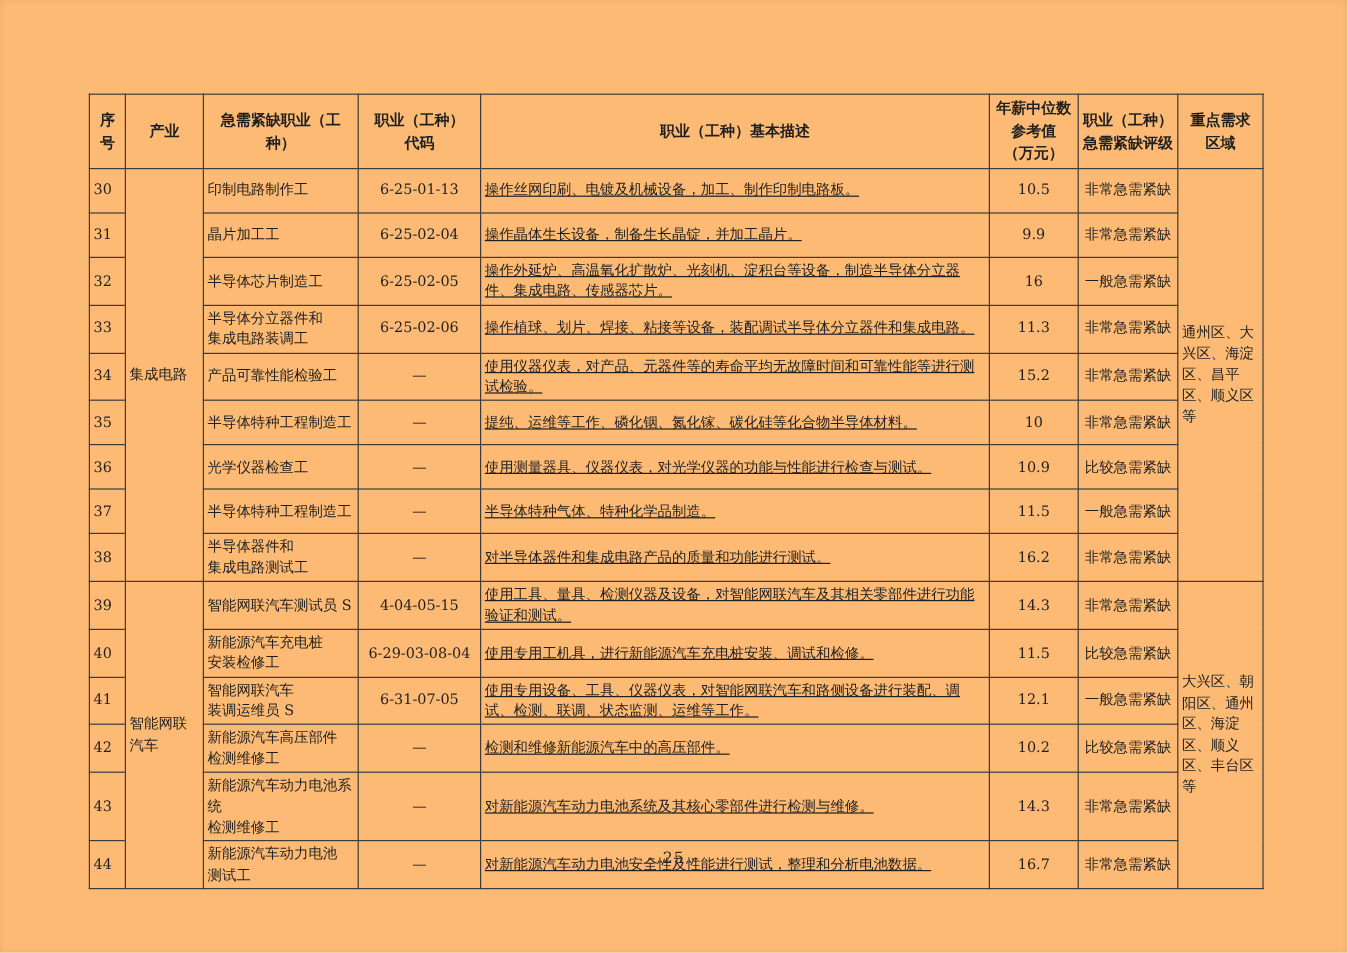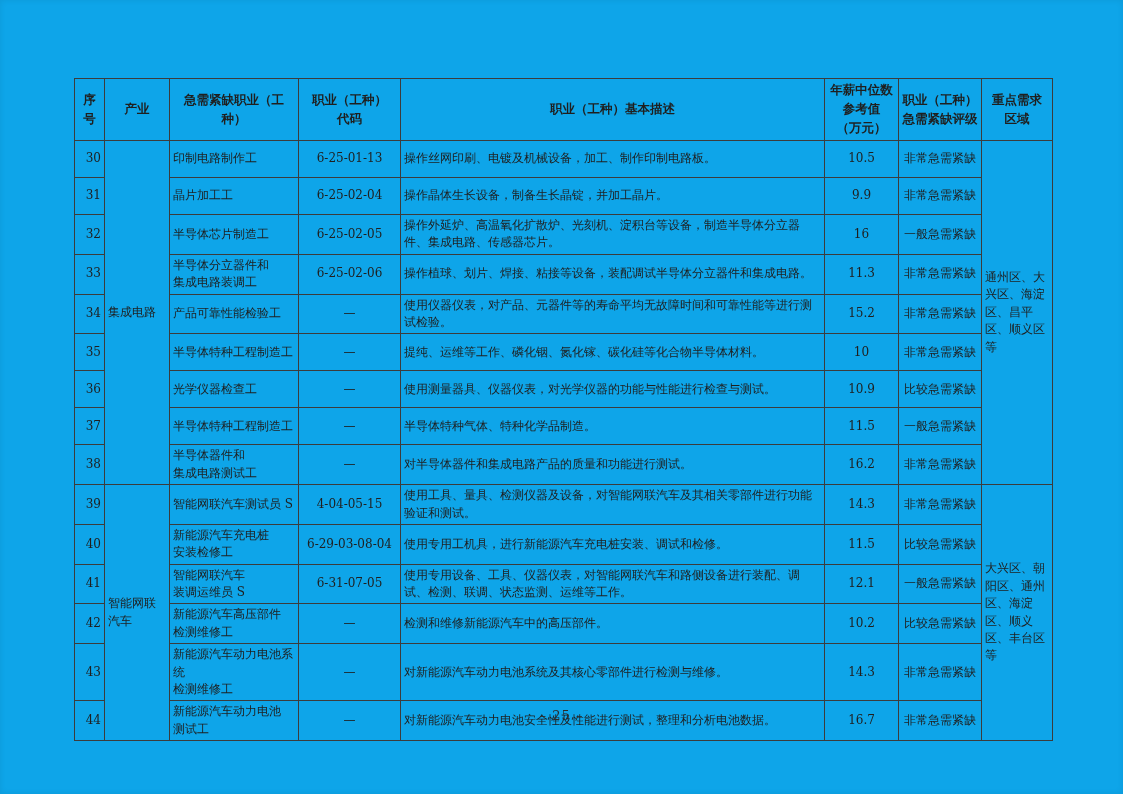--- a/index.html
+++ b/index.html
@@ -1,19 +1,19 @@
 <!DOCTYPE html>
 <html><head>
 <meta charset="utf-8">
 <style>
   html,body{margin:0;padding:0;background:#ffffff;}
   .page{
     position:relative;
     width:1123px;height:794px;
-    background:#0ea5e9;
+    background:#fdba74;
     overflow:hidden;
     font-family:"DejaVu Serif","Liberation Serif",serif;
     color:#1f1f1f;
     box-shadow: inset 0 0 6px rgba(0,0,0,0.08);
   }
   table.doc{
     position:absolute;left:74px;top:78px;
     width:978px;
     border-collapse:collapse;
     table-layout:fixed;
@@ -28,25 +28,25 @@
   }
   table.doc th{
     font-weight:bold;
     text-align:center;
     height:57px;
     font-size:12.5px;
     white-space:pre-line;
     line-height:1.5;
   }
   table.doc tbody tr{height:37px;}
-  td.c-no{text-align:right;}
+  td.c-no{text-align:left;}
   td.c-industry{text-align:left;white-space:pre-line;font-size:12.5px;}
   td.c-name{text-align:left;white-space:pre-line;font-size:11.5px;line-height:1.5;}
   td.c-code{text-align:center;font-size:11.5px;letter-spacing:0;}
-  td.c-desc{text-align:left;padding:2px 4px;}
+  td.c-desc{text-align:left;padding:2px 4px;text-decoration:underline;}
   td.c-salary{text-align:center;}
   td.c-rating{text-align:center;font-size:11.5px;padding:2px 1px;}
   td.c-region{text-align:left;font-size:11.5px;line-height:1.7;padding:1px 2px;}
   .footer-pageno{
     position:absolute;left:0;top:708px;width:1123px;
     text-align:center;font-size:13px;color:#2a2a2a;
     letter-spacing:1px;
   }
 </style>
 </head>

